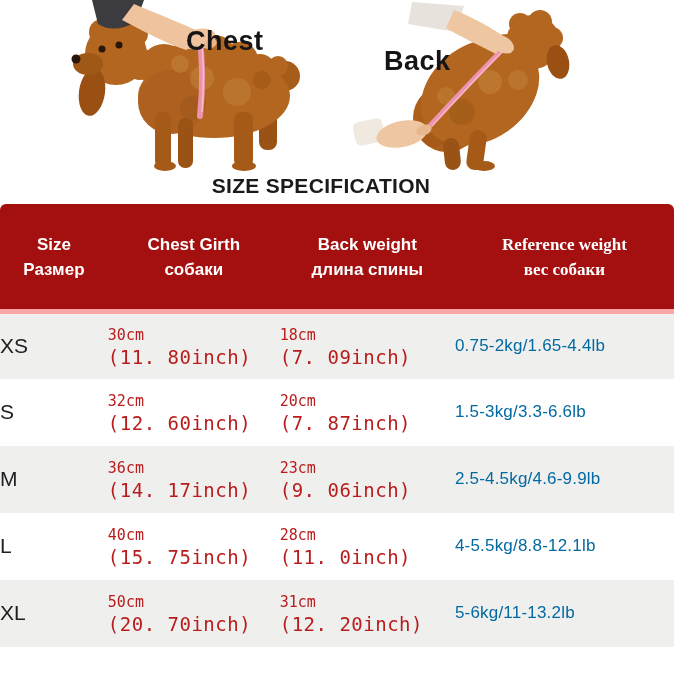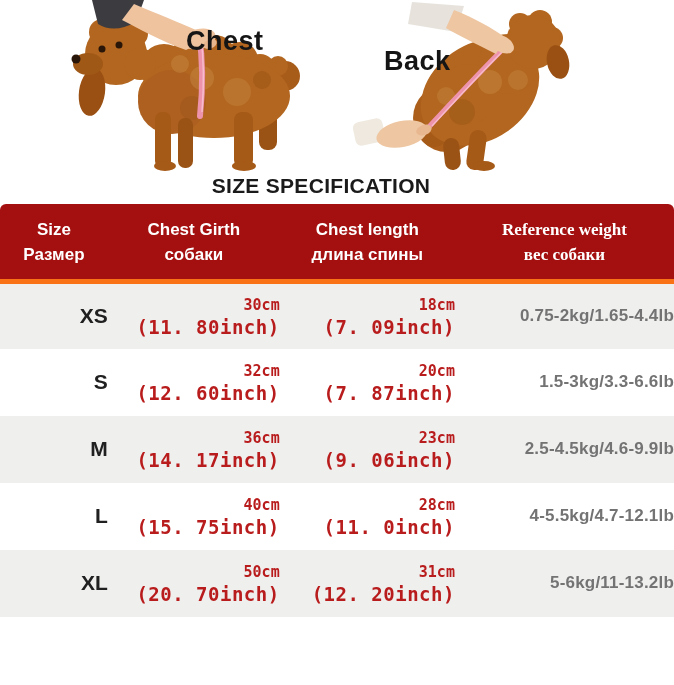--- a/index.html
+++ b/index.html
@@ -30,34 +30,34 @@
   }
 
   
   table.sizes{
     width:674px;border-collapse:collapse;table-layout:fixed;
   }
   col.c1{width:16%;} col.c2{width:25.5%;} col.c3{width:26%;} col.c4{width:32.5%;}
   thead th{
     background:#a40f0f;color:#fff;font-weight:bold;font-size:17px;
     height:73px;line-height:25px;vertical-align:middle;text-align:center;
-    border-bottom:5px solid #f97316;padding:1px;
+    border-bottom:5px solid #fca5a5;padding:16px;
   }
   thead th:first-child{border-top-left-radius:6px;border-bottom-left-radius:3px;}
   thead th:last-child{border-top-right-radius:6px;border-bottom-right-radius:3px;font-family:Liberation Serif, serif;}
   thead .en,thead .ru{display:block;}
   tbody tr{height:67px;}
   tbody tr:nth-child(odd){background:#efefee;}
   tbody tr:nth-child(even){background:#ffffff;}
-  td{text-align:right;vertical-align:middle;padding:0;font-weight:bold;}
+  td{text-align:left;vertical-align:middle;padding:0;}
   td.size-col{font-size:21px;color:#202020;}
   td.meas-col{font-family:"DejaVu Sans Mono",monospace;color:#b91c1c;}
   td.meas-col .cm{display:block;font-size:15px;line-height:22px;}
   td.meas-col .inch{display:block;font-size:19px;line-height:22px;letter-spacing:0.5px;}
-  td.weight-col{font-size:17px;color:#737373;letter-spacing:0.2px;}
+  td.weight-col{font-size:17px;color:#0369a1;letter-spacing:0.2px;}
 </style>
 </head>
 <body>
 
 <div class="page">
 
   <div class="photos">
 
     <svg class="photo-svg photo-left" width="258" height="172" viewBox="0 0 258 172">
       <g>
@@ -171,21 +171,21 @@
       <tr>
         <th>
           <span class="en">Size</span>
           <span class="ru">Размер</span>
         </th>
         <th>
           <span class="en">Chest Girth</span>
           <span class="ru">собаки</span>
         </th>
         <th>
-          <span class="en">Chest length</span>
+          <span class="en">Back weight</span>
           <span class="ru">длина спины</span>
         </th>
         <th>
           <span class="en">Reference weight</span>
           <span class="ru">вес собаки</span>
         </th>
       </tr>
     </thead>
     <tbody>
       <tr>
@@ -227,21 +227,21 @@
       <tr>
         <td class="size-col">L</td>
         <td class="meas-col">
           <span class="cm">40cm</span>
           <span class="inch">(15. 75inch)</span>
         </td>
         <td class="meas-col">
           <span class="cm">28cm</span>
           <span class="inch">(11. 0inch)</span>
         </td>
-        <td class="weight-col">4-5.5kg/4.7-12.1lb</td>
+        <td class="weight-col">4-5.5kg/8.8-12.1lb</td>
       </tr>
       <tr>
         <td class="size-col">XL</td>
         <td class="meas-col">
           <span class="cm">50cm</span>
           <span class="inch">(20. 70inch)</span>
         </td>
         <td class="meas-col">
           <span class="cm">31cm</span>
           <span class="inch">(12. 20inch)</span>

